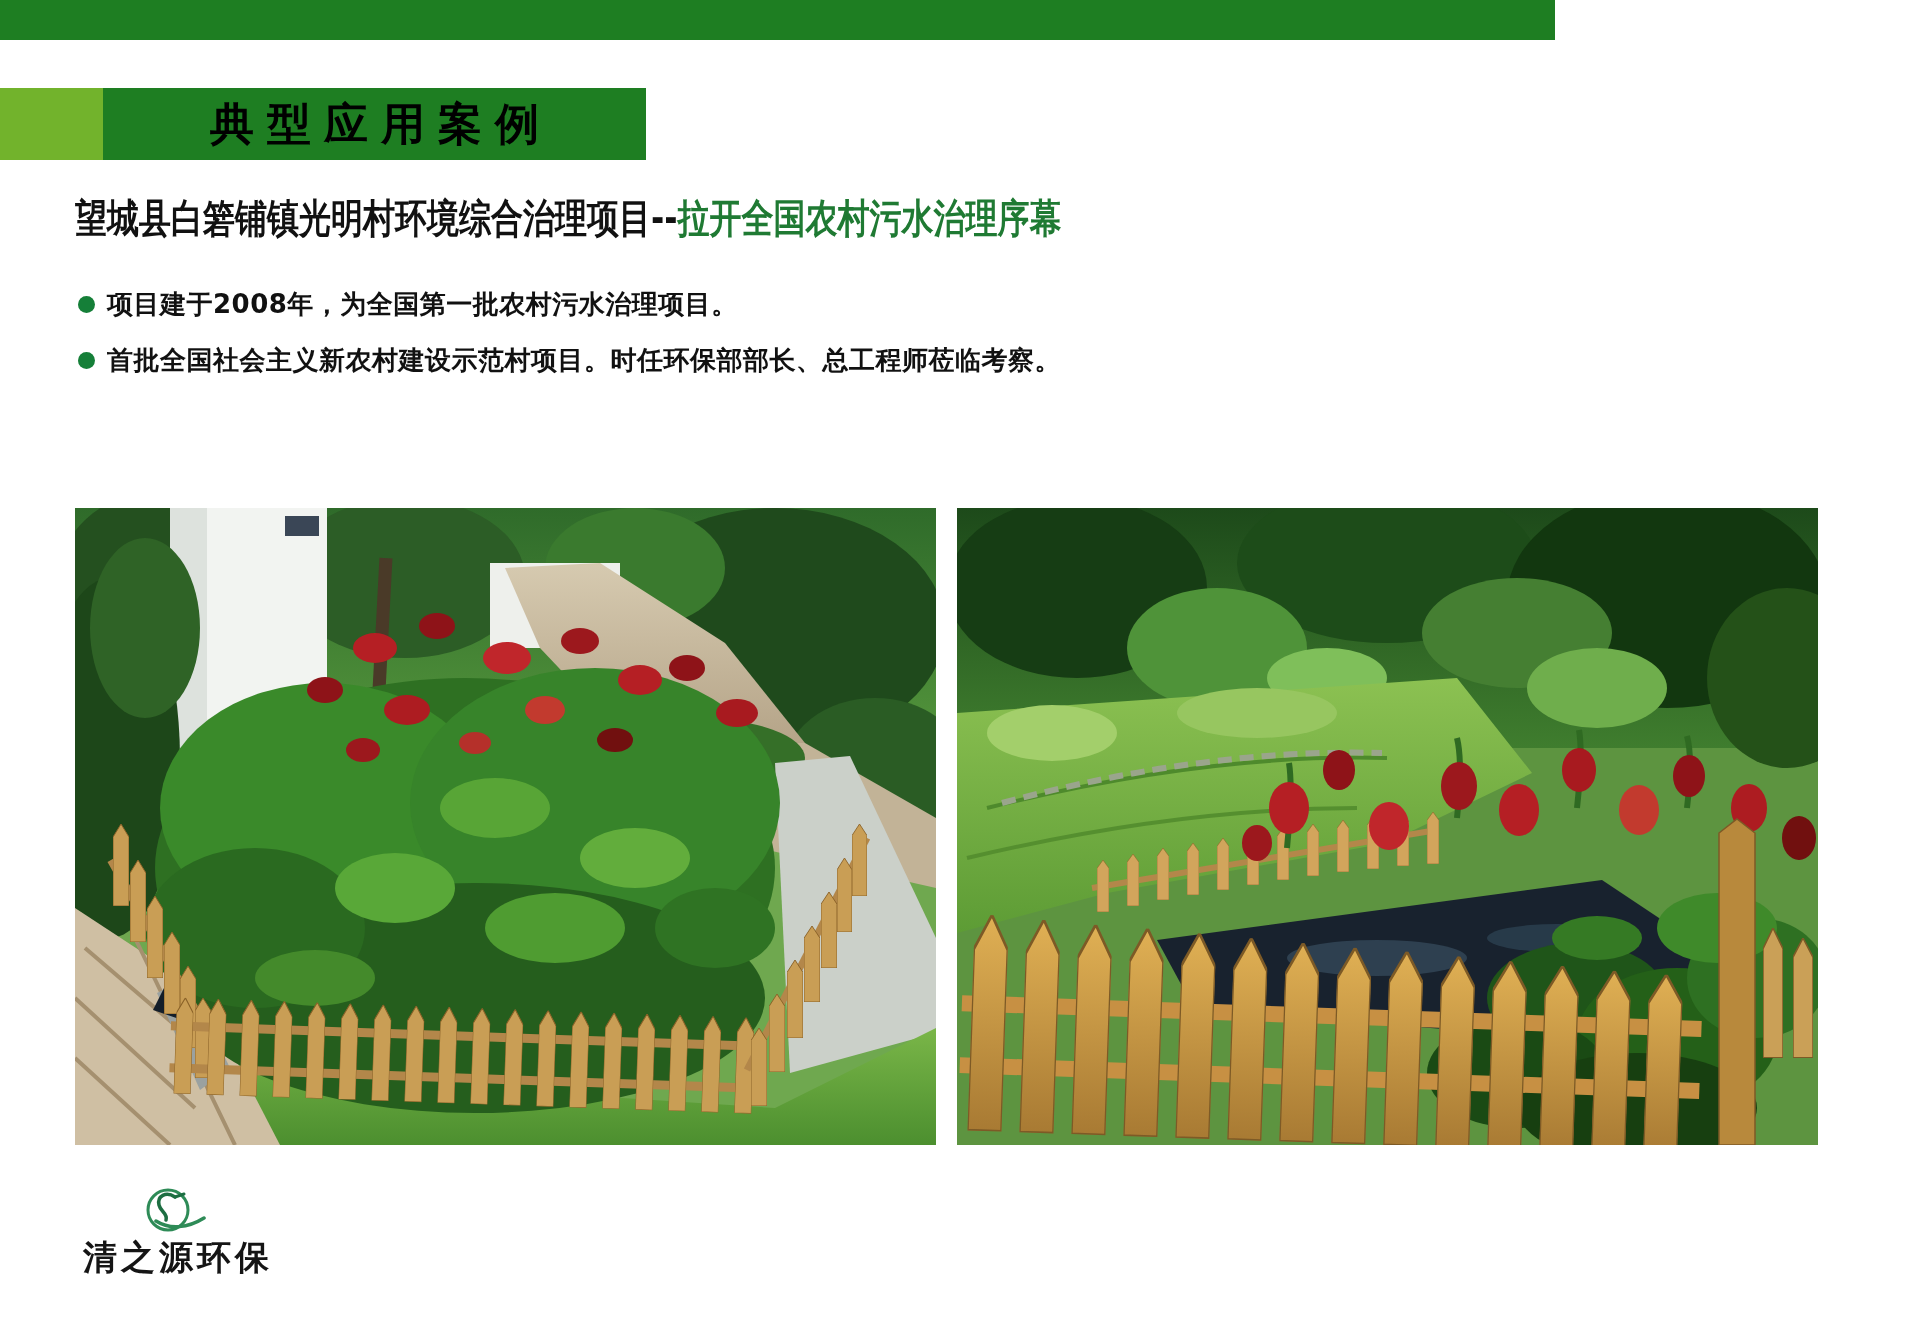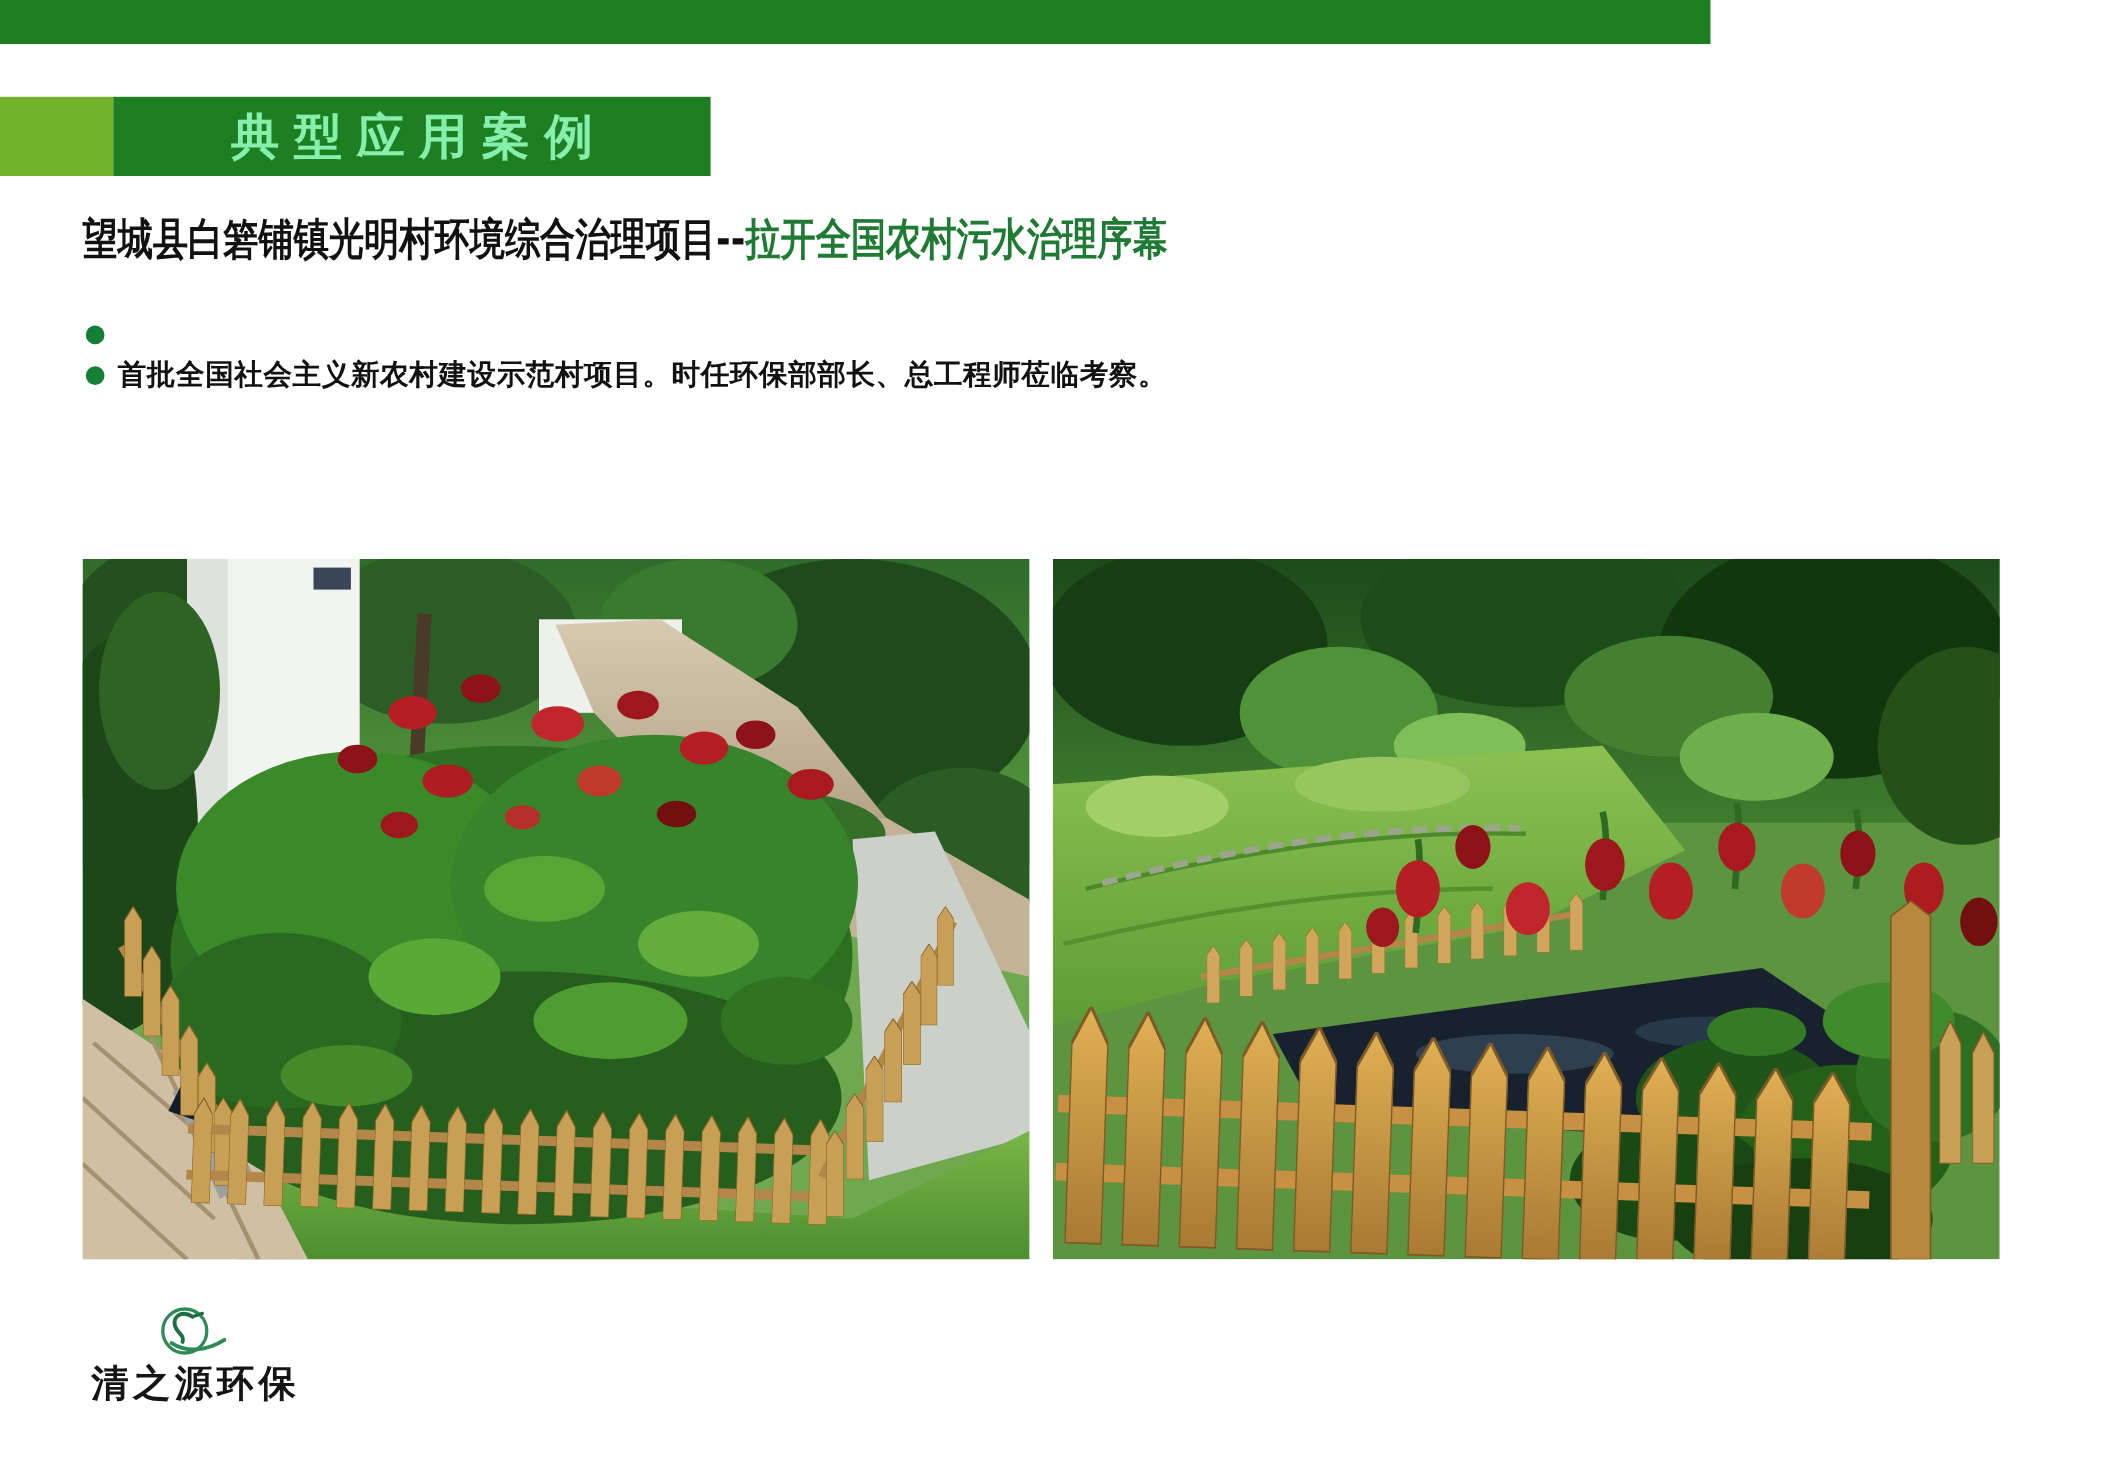--- a/index.html
+++ b/index.html
@@ -8,21 +8,21 @@
     background:#ffffff;
     font-family:"DejaVu Sans","Liberation Sans",sans-serif;
     color:#111;
   }
   
   .top-bar{position:absolute;left:0;top:0;width:1555px;height:40px;background:#1e7e22;}
   .title-accent{position:absolute;left:0;top:88px;width:103px;height:72px;background:#72b32c;}
   .title-box{
     position:absolute;left:103px;top:88px;width:543px;height:72px;background:#1e7e22;
     display:flex;align-items:center;justify-content:center;
-    color:#86efac;font-size:44px;font-weight:bold;letter-spacing:13px;
+    color:#000000;font-size:44px;font-weight:bold;letter-spacing:13px;
     font-family:"DejaVu Serif","Liberation Serif",serif;
     text-indent:13px;
   }
   
   .heading{
     position:absolute;left:75px;top:196px;white-space:nowrap;
     font-size:40px;font-weight:bold;line-height:1.1;
     transform:scaleX(0.80);transform-origin:left center;
   }
   .heading .green-part{color:#1f7a33;}
@@ -54,20 +54,21 @@
 <div class="title-accent"></div>
 <div class="title-box">
   <span>典型应用案例</span>
 </div>
 
 <div class="heading"><span>望城县白箬铺镇光明村环境综合治理项目--</span><span class="green-part">拉开全国农村污水治理序幕</span></div>
 
 <div class="bullets">
   <div class="bullet">
     <span class="dot"></span>
+    <span class="btext">项目建于2008年，为全国第一批农村污水治理项目。</span>
   </div>
   <div class="bullet">
     <span class="dot"></span>
     <span class="btext">首批全国社会主义新农村建设示范村项目。时任环保部部长、总工程师莅临考察。</span>
   </div>
 </div>
 
 <figure class="photo photo-left" style="margin:0" title="光明村人工湿地：木栅栏围合的花池，红色美人蕉与绿色植物，旁有砖路与白墙建筑">
   <svg viewBox="0 0 861 637" preserveAspectRatio="none">
     <defs>

